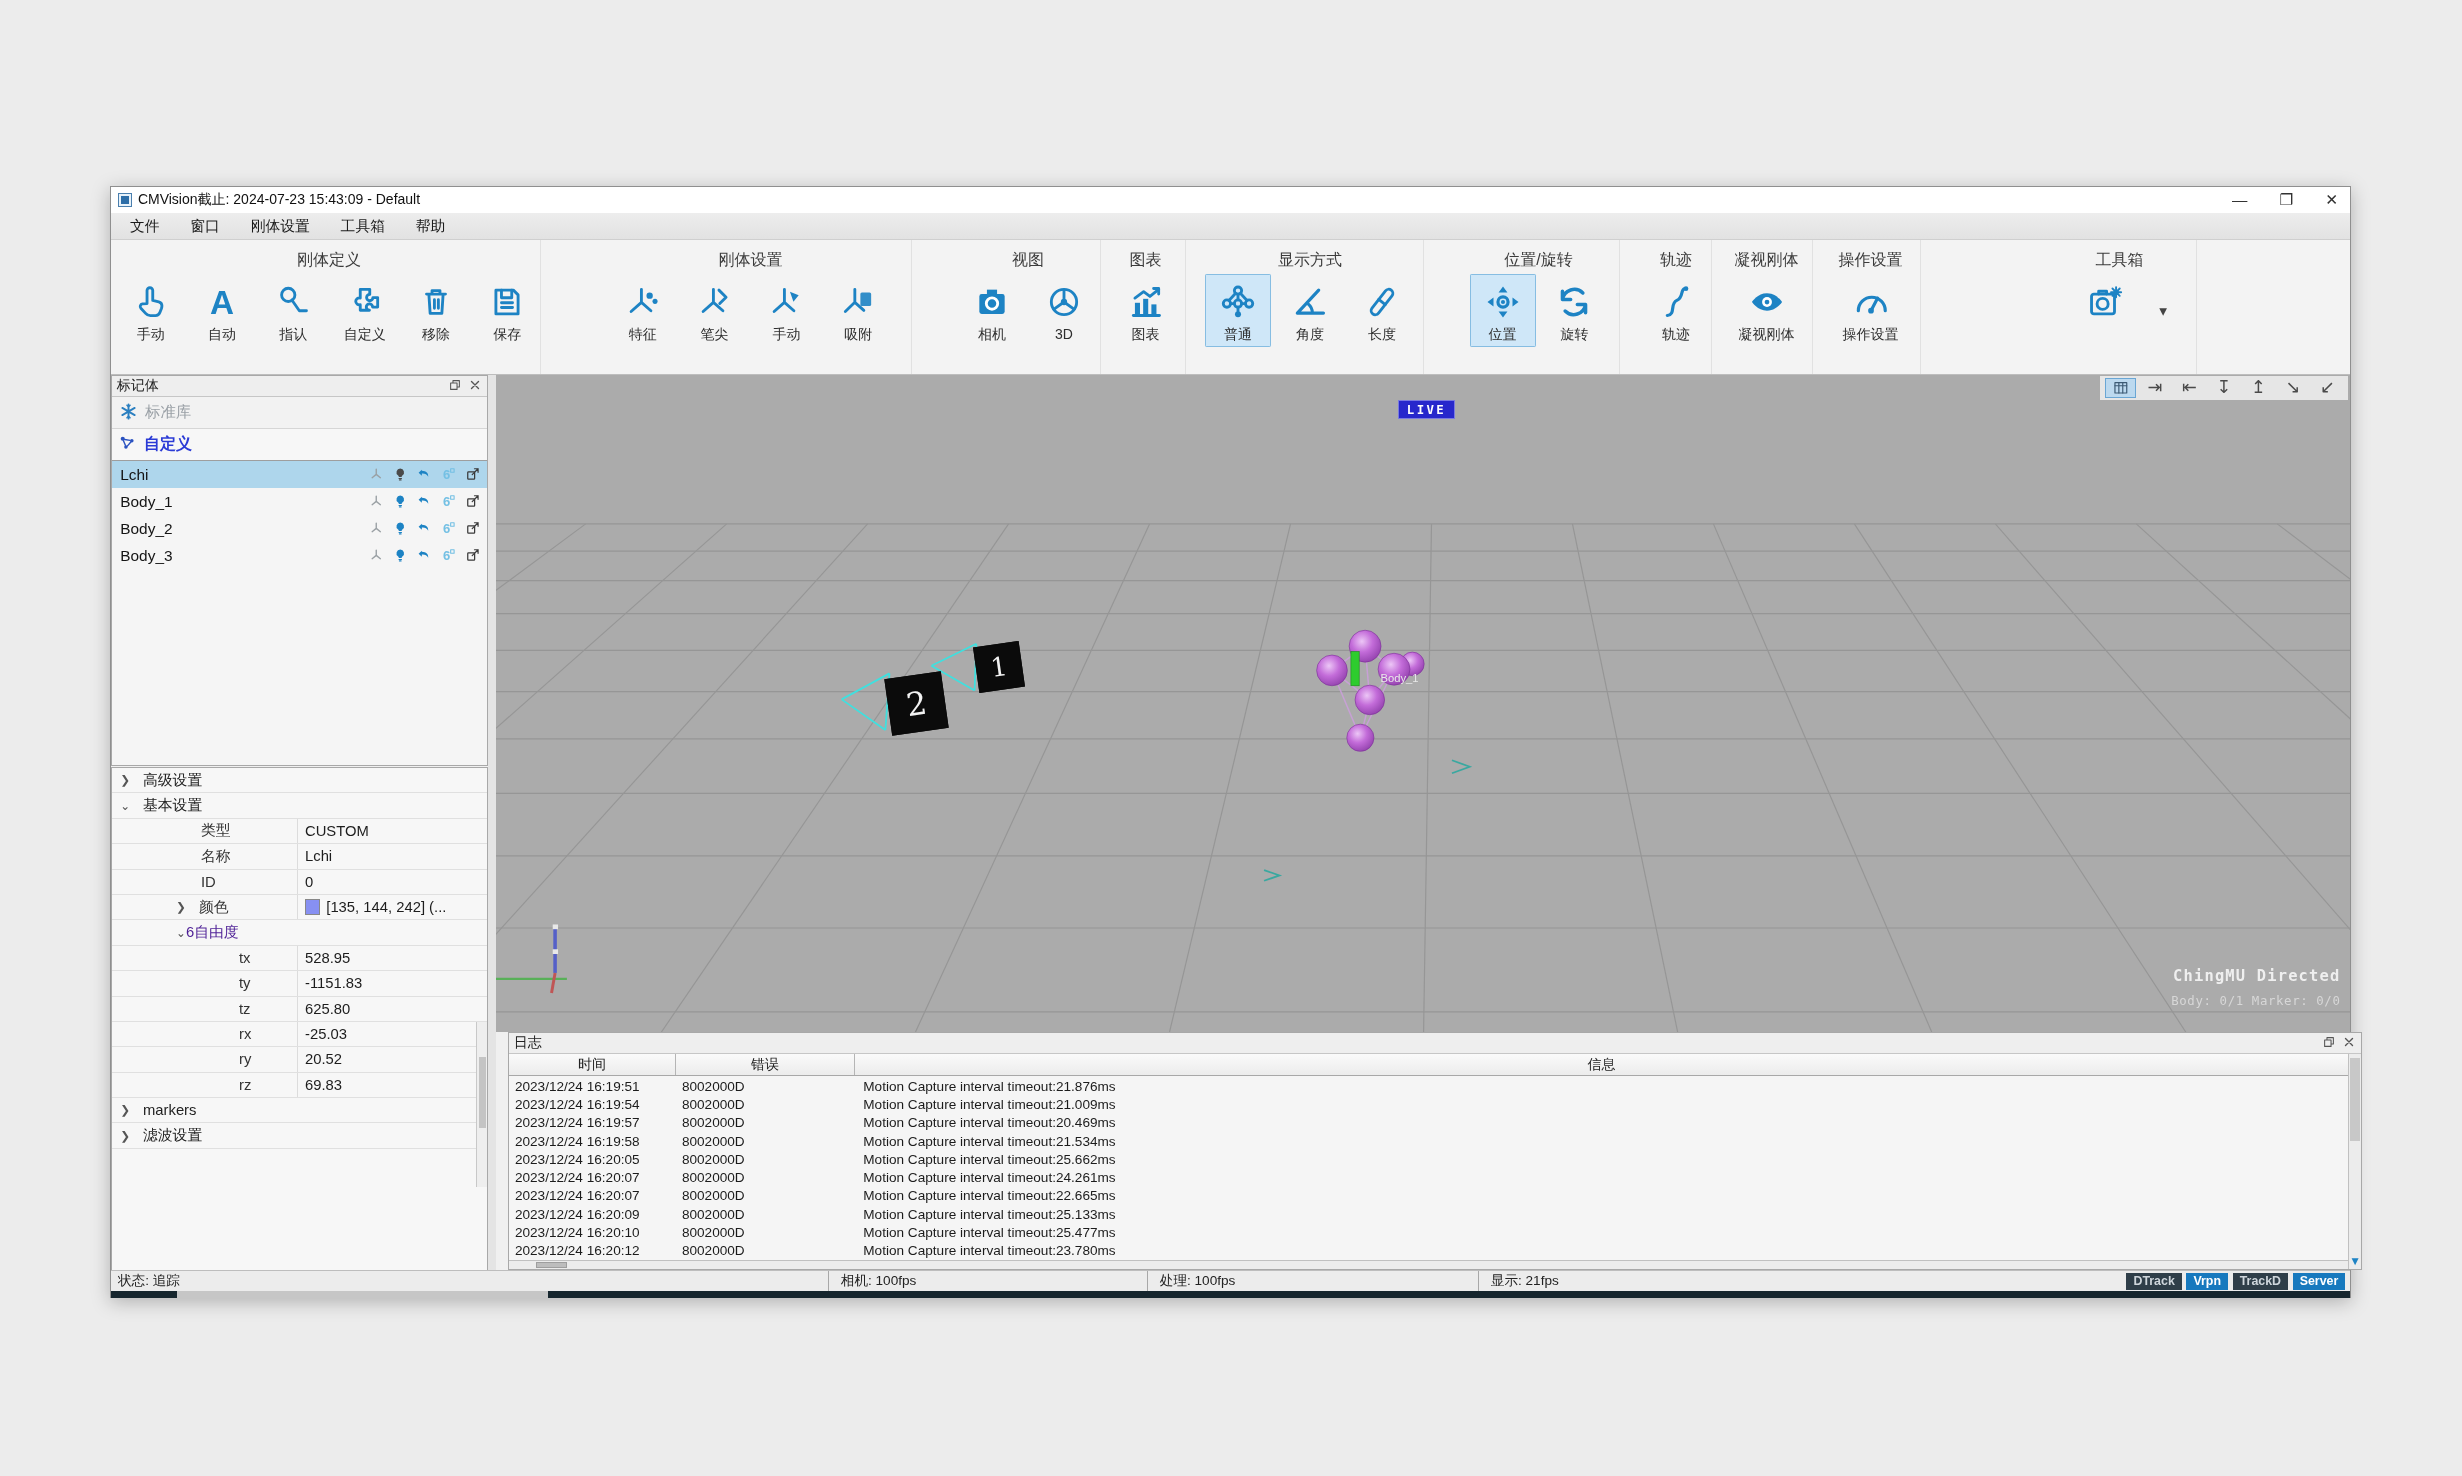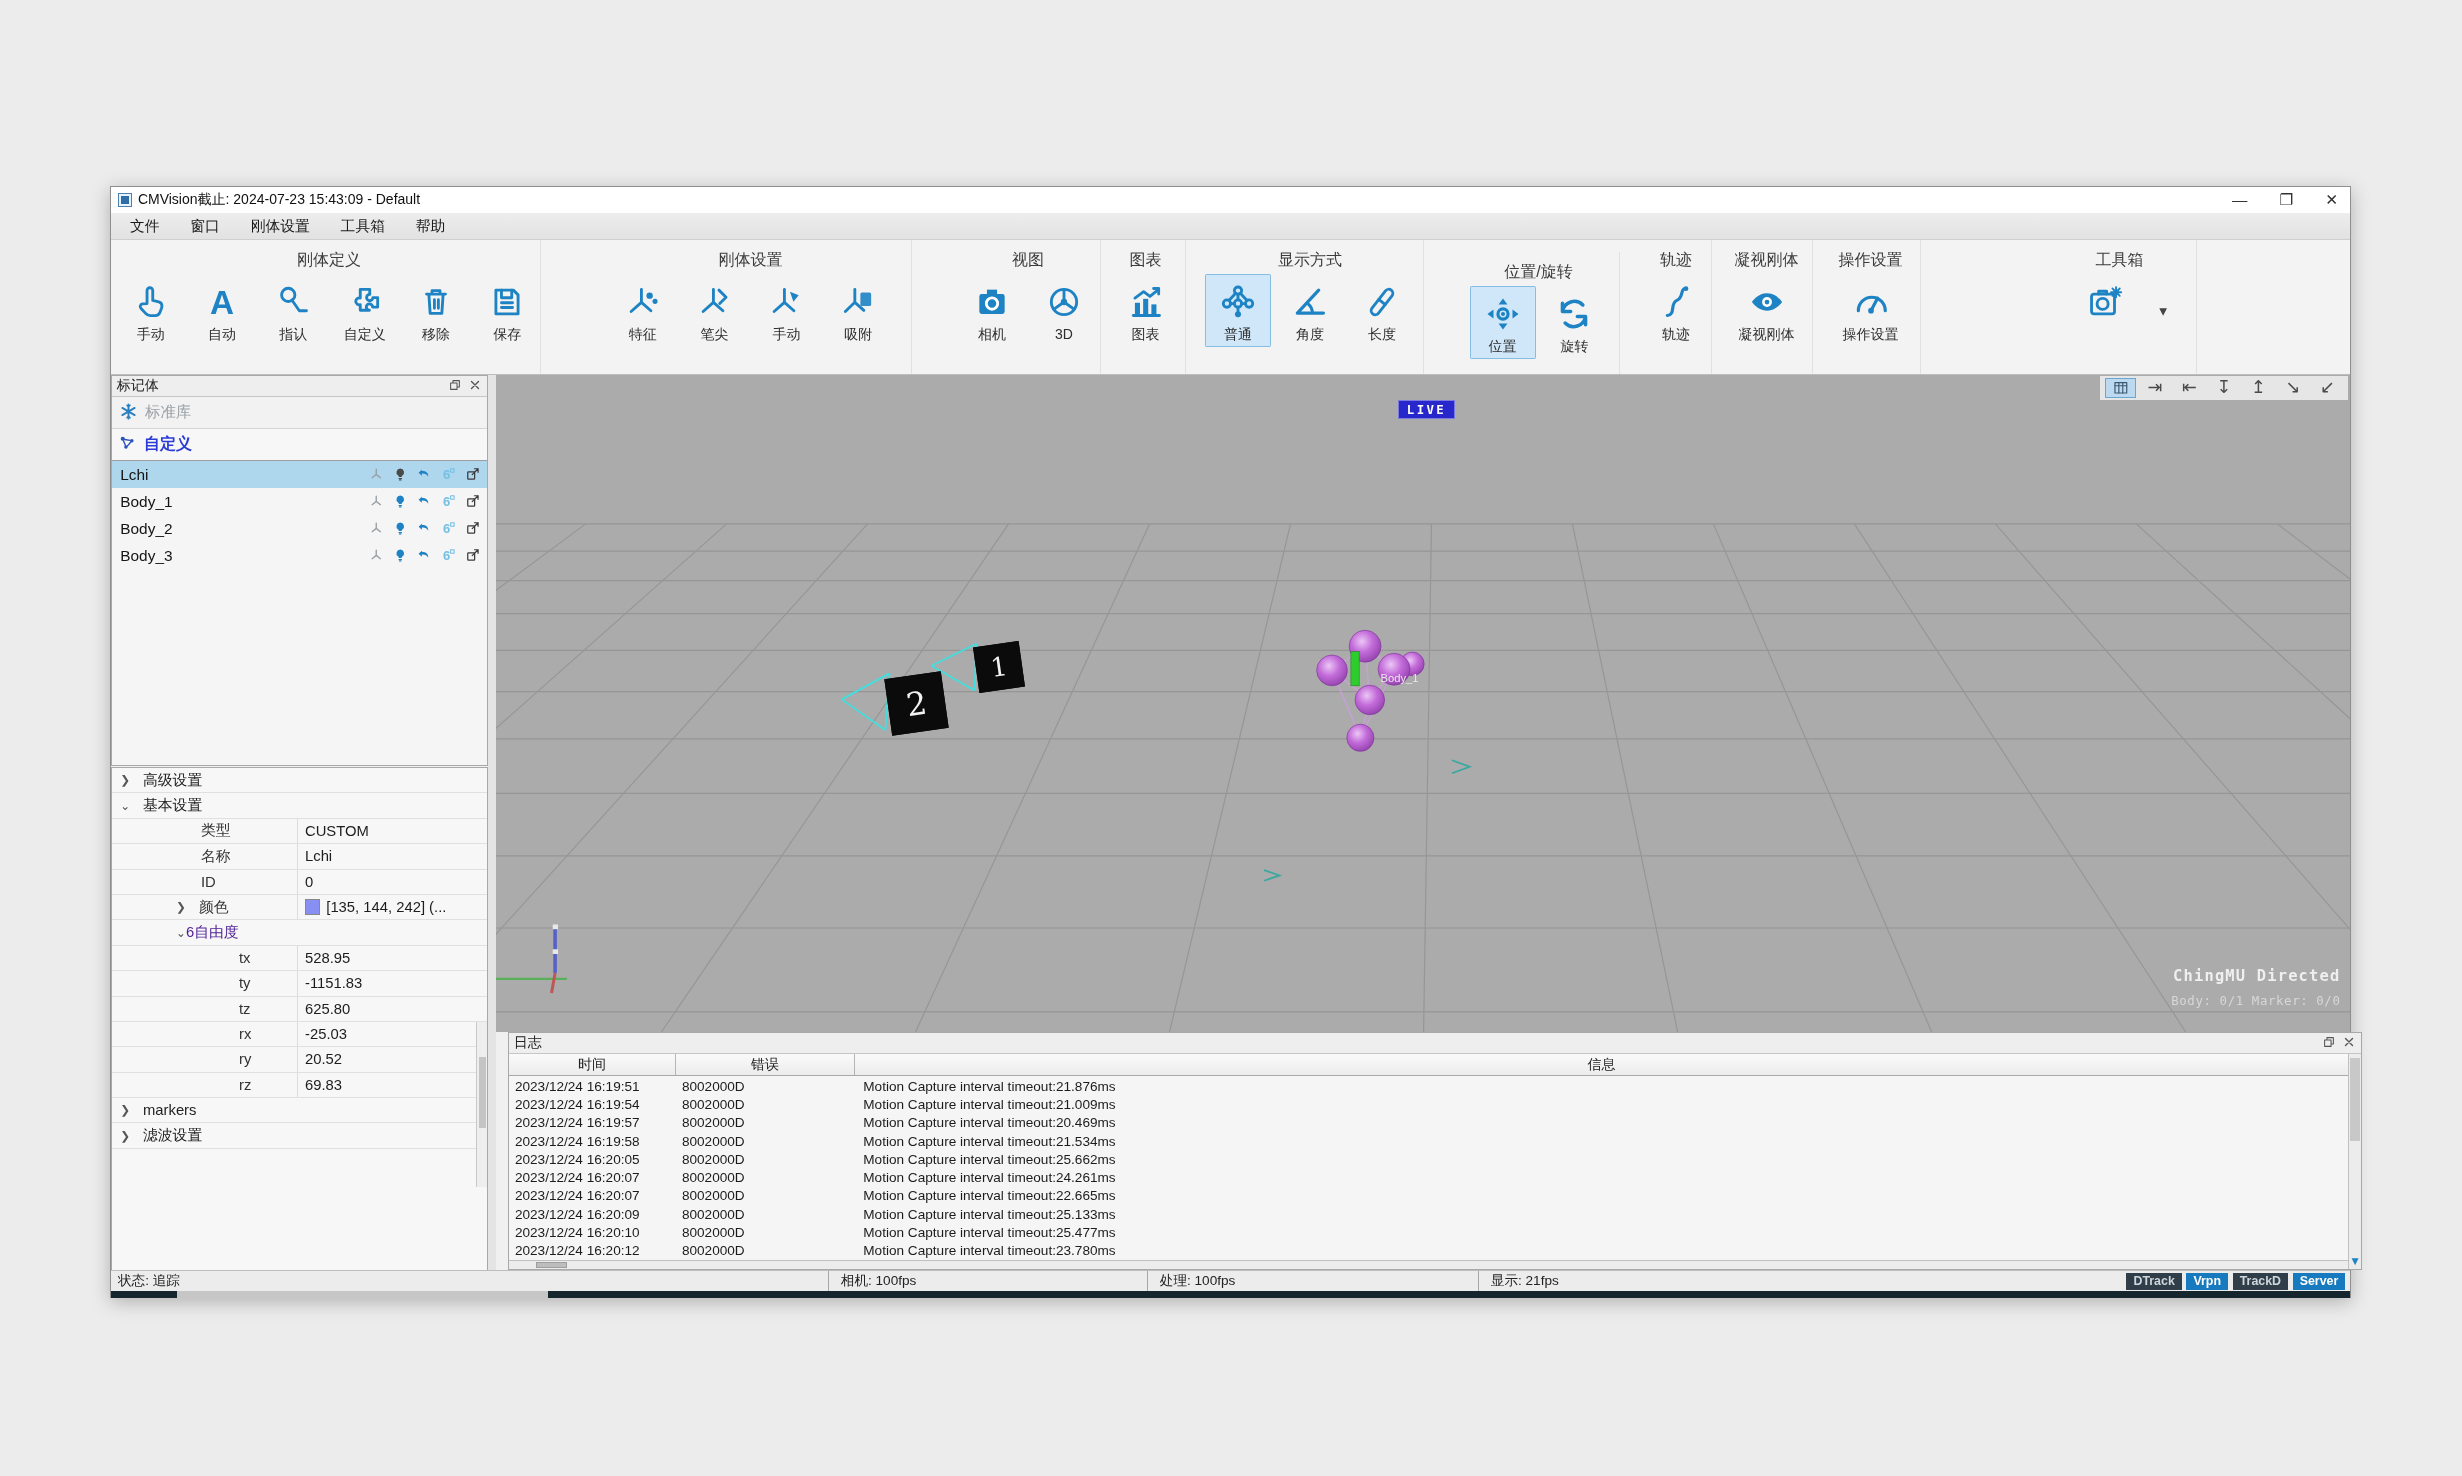--- a/index.html
+++ b/index.html
@@ -318,21 +318,21 @@
                     <rect x="9.4" y="2.5" width="5.2" height="19" rx="2.6"></rect>
                     <path d="M9.4 12h5.2"></path>
                   </g>
                 </svg>
               </span>
             </div>
             <div class="rbtn-label">长度</div>
           </div>
         </div>
       </div>
-      <div class="rgroup" style="left: 1347px; width: 162px; margin-top: 12px;">
+      <div class="rgroup" style="left: 1347px; width: 162px;">
         <div class="rgroup-label">位置/旋转</div>
         <div class="rgroup-buttons">
           <div class="rbtn selected">
             <div class="icon">
               <span style="display: inline-flex;">
                 <svg viewBox="0 0 24 24" width="38" height="38" fill="none" stroke="#1d83c4" stroke-width="2" stroke-linecap="round" stroke-linejoin="round">
                   <path d="M12 2.2l2.8 3.8H9.2zM12 21.8l-2.8-3.8h5.6zM2.2 12l3.8-2.8v5.6zM21.8 12l-3.8 2.8V9.2z" fill="#1d83c4" stroke="none"></path>
                   <circle cx="12" cy="12" r="3.2"></circle>
                   <circle cx="12" cy="12" r="1.3" fill="#1d83c4" stroke="none"></circle>
                 </svg>

